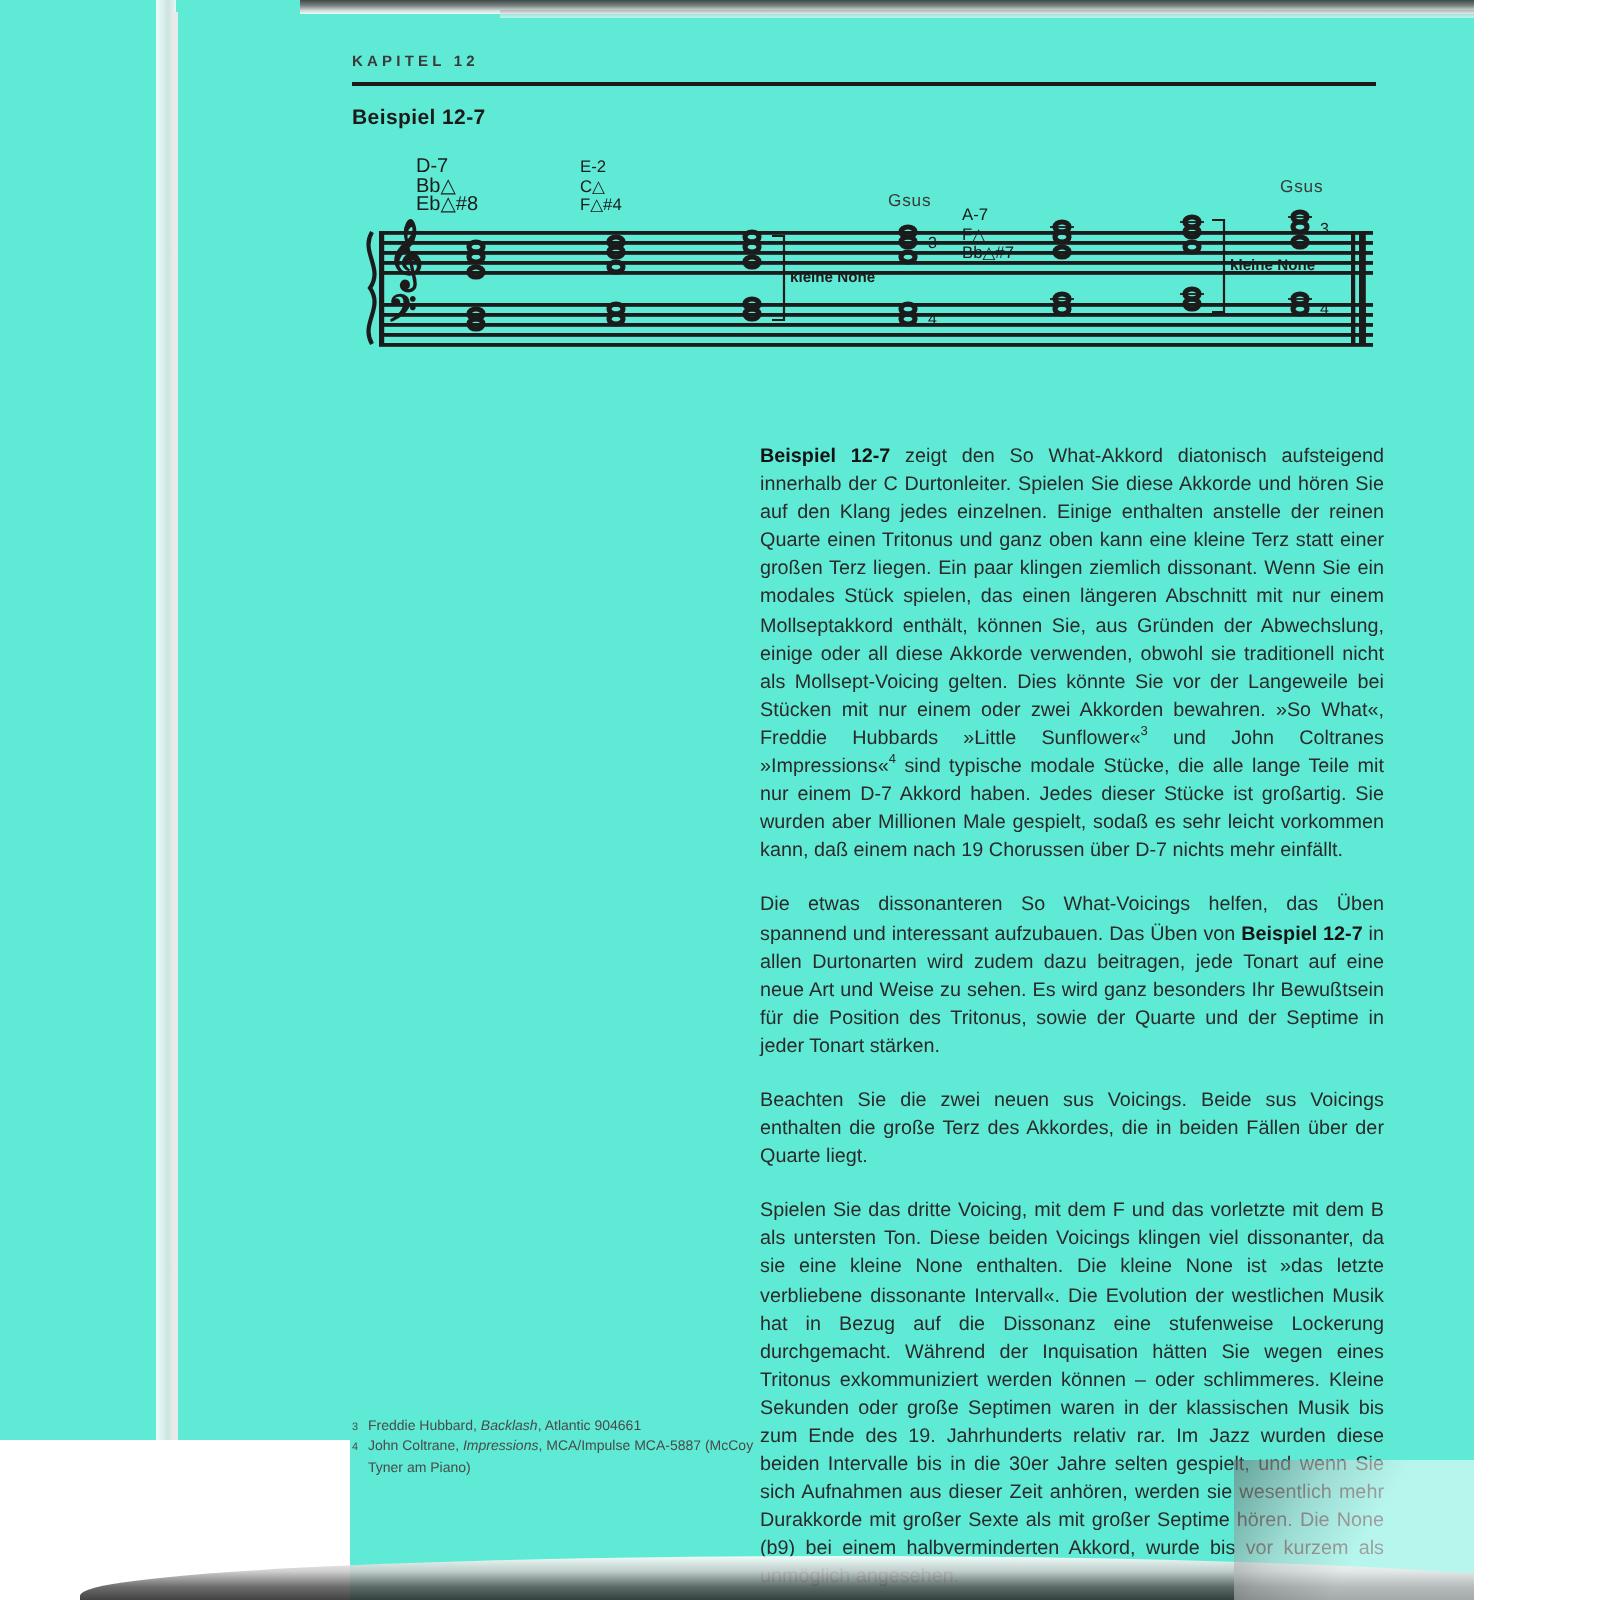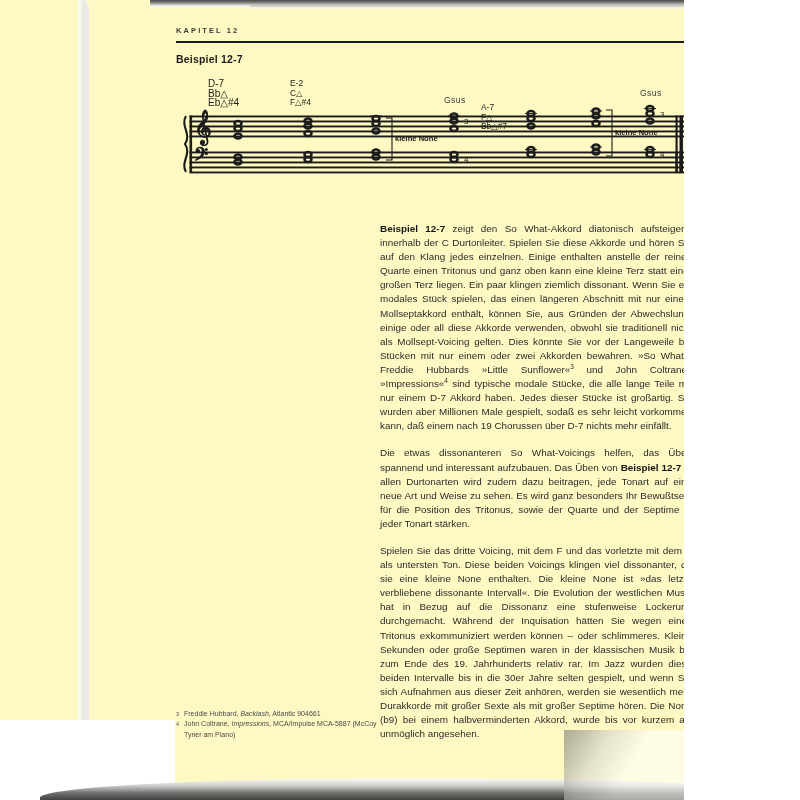--- a/index.html
+++ b/index.html
@@ -2,24 +2,24 @@
 <html><head>
 <meta charset="utf-8">
 <style>
   html, body {
     margin: 0;
     padding: 0;
     background: #ffffff;
   }
   #page {
     position: relative;
-    width: 684px;
+    width: 737px;
     height: 800px;
     overflow: hidden;
-    background: #fef9c3;
+    background: #5eead4;
     font-family: "Liberation Sans", sans-serif;
     color: #231f20;
   }
 
   
   .scan-shadow-top {
     position: absolute;
     left: 150px; top: 0; width: 650px; height: 7px;
     background: linear-gradient(180deg, #3b3b3b 0%, #7a7a7a 40%, #d8d8d8 75%, #ffffff 100%);
     opacity: .92;
@@ -259,21 +259,21 @@
         <text x="288" y="44">3</text>
         <text x="288" y="82">4</text>
         <text x="484" y="37">3</text>
         <text x="484" y="77">4</text>
       </g>
     </svg>
 
     <div style="position:absolute;left:32px;top:-1px;font-size:10px;line-height:9.6px;color:#1b1b1b;">
       <div>D-7</div>
       <div>Bb△</div>
-      <div>Eb△#4</div>
+      <div>Eb△#8</div>
     </div>
 
     <div style="position:absolute;left:114px;top:-1px;font-size:8.4px;line-height:9.6px;color:#1b1b1b;">
       <div>E-2</div>
       <div>C△</div>
       <div>F△#4</div>
     </div>
 
     <div style="position:absolute;left:305px;top:-1px;font-size:8.4px;line-height:9.6px;color:#1b1b1b;margin-top:24px;">
       <div>A-7</div>
@@ -284,20 +284,21 @@
     <div style="position:absolute;left:268px;top:15px;font-size:8.6px;color:#3a3a3a;letter-spacing:.4px;">Gsus</div>
     <div style="position:absolute;left:464px;top:8px;font-size:8.6px;color:#3a3a3a;letter-spacing:.4px;">Gsus</div>
 
     <div style="position:absolute;left:219px;top:54px;font-size:7.6px;font-weight:bold;color:#1b1b1b;">kleine None</div>
     <div style="position:absolute;left:439px;top:48px;font-size:7.6px;font-weight:bold;color:#1b1b1b;">kleine None</div>
   </div>
 
   <div class="bodycol" id="bodycol">
       <p><b>Beispiel 12-7</b><span> zeigt den So What-Akkord diatonisch aufsteigend innerhalb der C Durtonleiter. Spielen Sie diese Akkorde und hören Sie auf den Klang jedes einzelnen. Einige enthalten anstelle der reinen Quarte einen Tritonus und ganz oben kann eine kleine Terz statt einer großen Terz liegen. Ein paar klingen ziemlich dissonant. Wenn Sie ein modales Stück spielen, das einen längeren Abschnitt mit nur einem Mollseptakkord enthält, können Sie, aus Gründen der Abwechslung, einige oder all diese Akkorde verwenden, obwohl sie traditionell nicht als Mollsept-Voicing gelten. Dies könnte Sie vor der Langeweile bei Stücken mit nur einem oder zwei Akkorden bewahren. »So What«, Freddie Hubbards »Little Sunflower«</span><sup>3</sup><span> und John Coltranes »Impressions«</span><sup>4</sup><span> sind typische modale Stücke, die alle lange Teile mit nur einem D-7 Akkord haben. Jedes dieser Stücke ist großartig. Sie wurden aber Millionen Male gespielt, sodaß es sehr leicht vorkommen kann, daß einem nach 19 Chorussen über D-7 nichts mehr einfällt.</span></p>
       <p><span>Die etwas dissonanteren So What-Voicings helfen, das Üben spannend und interessant aufzubauen. Das Üben von </span><b>Beispiel 12-7</b><span> in allen Durtonarten wird zudem dazu beitragen, jede Tonart auf eine neue Art und Weise zu sehen. Es wird ganz besonders Ihr Bewußtsein für die Position des Tritonus, sowie der Quarte und der Septime in jeder Tonart stärken.</span></p>
+      <p><span>Beachten Sie die zwei neuen sus Voicings. Beide sus Voicings enthalten die große Terz des Akkordes, die in beiden Fällen über der Quarte liegt.</span></p>
       <p><span>Spielen Sie das dritte Voicing, mit dem F und das vorletzte mit dem B als untersten Ton. Diese beiden Voicings klingen viel dissonanter, da sie eine kleine None enthalten. Die kleine None ist »das letzte verbliebene dissonante Intervall«. Die Evolution der westlichen Musik hat in Bezug auf die Dissonanz eine stufenweise Lockerung durchgemacht. Während der Inquisation hätten Sie wegen eines Tritonus exkommuniziert werden können – oder schlimmeres. Kleine Sekunden oder große Septimen waren in der klassischen Musik bis zum Ende des 19. Jahrhunderts relativ rar. Im Jazz wurden diese beiden Intervalle bis in die 30er Jahre selten gespielt, und wenn Sie sich Aufnahmen aus dieser Zeit anhören, werden sie wesentlich mehr Durakkorde mit großer Sexte als mit großer Septime hören. Die None (b9) bei einem halbverminderten Akkord, wurde bis vor kurzem als unmöglich angesehen.</span></p>
     </div>
 
   <div class="footnotes" id="footnotes">
       <div class="fn">
         <div class="fn-mark">3</div>
         <div class="fn-text"><span>Freddie Hubbard, </span><i>Backlash</i><span>, Atlantic 904661</span></div>
       </div>
       <div class="fn">
         <div class="fn-mark">4</div>

